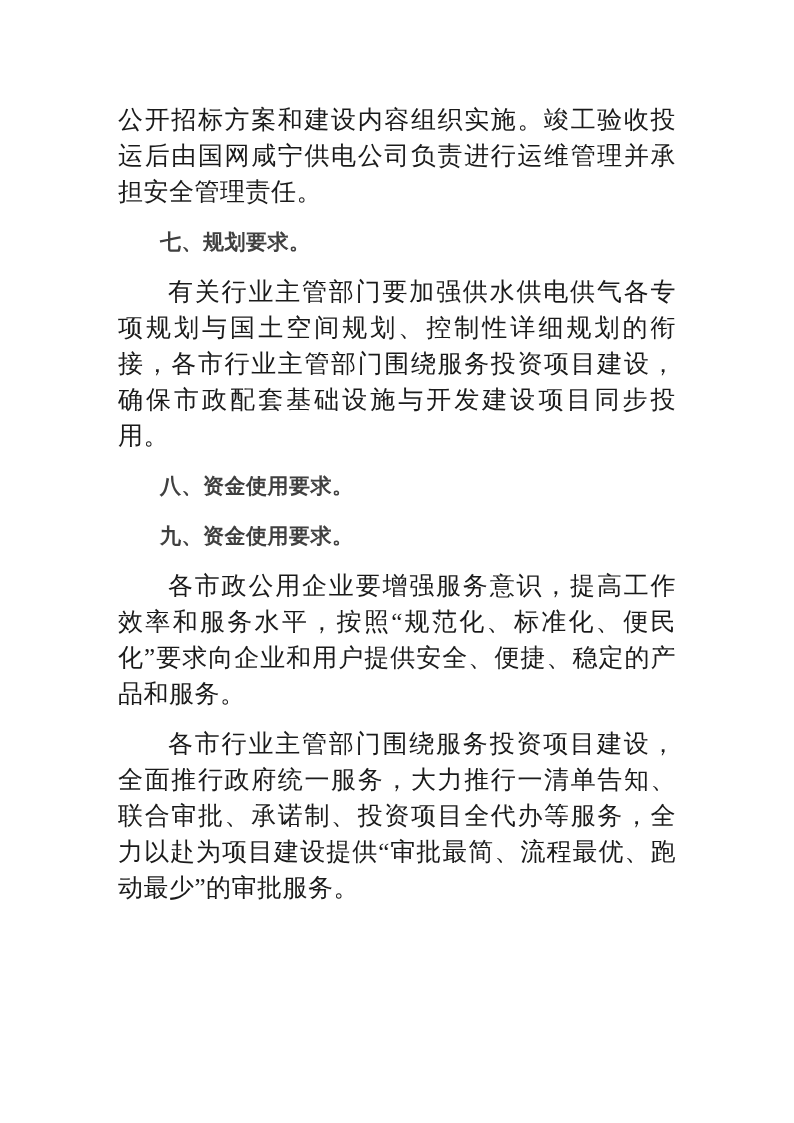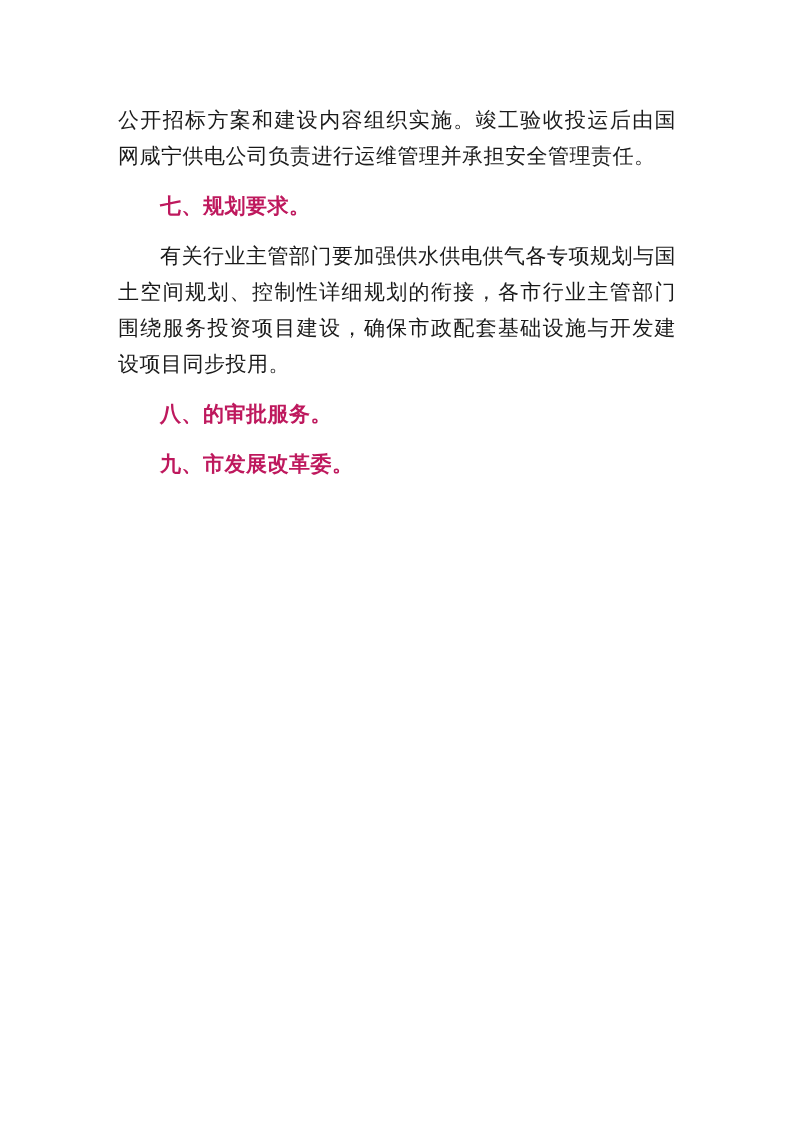--- a/index.html
+++ b/index.html
@@ -14,50 +14,52 @@
     height: 1123px;
     margin: 0 auto;
     background: #ffffff;
     padding: 102px 118px 60px 118px;
     overflow: hidden;
     font-family: "Liberation Serif", "DejaVu Serif", serif;
     color: #1a1a1a;
   }
   .para {
     margin: 0 0 14px 0;
-    font-size: 21px;
+    font-size: 25px;
     line-height: 36px;
     letter-spacing: 0.5px;
     text-align: justify;
     text-justify: inter-character;
     word-break: break-all;
   }
   .para.indent {
     text-indent: 2em;
   }
   .heading {
     margin: 0 0 14px 0;
     font-size: 21px;
     line-height: 36px;
     letter-spacing: 0.5px;
     font-weight: bold;
     font-family: "Liberation Sans", "DejaVu Sans", sans-serif;
     text-indent: 2em;
-    color: #be185d;
+    color: #404040;
   }
 </style>
 </head>
 <body>
 
 <div class="page">
   <p class="para">公开招标方案和建设内容组织实施。竣工验收投运后由国网咸宁供电公司负责进行运维管理并承担安全管理责任。</p>
 
   <h3 class="heading">七、规划要求。</h3>
 
   <p class="para indent">有关行业主管部门要加强供水供电供气各专项规划与国土空间规划、控制性详细规划的衔接，各市行业主管部门围绕服务投资项目建设，确保市政配套基础设施与开发建设项目同步投用。</p>
 
-  <h3 class="heading">八、的审批服务。</h3>
+  <h3 class="heading">八、资金使用要求。</h3>
 
 
-  <h3 class="heading">九、市发展改革委。</h3>
+  <h3 class="heading">九、资金使用要求。</h3>
 
+  <p class="para indent">各市政公用企业要增强服务意识，提高工作效率和服务水平，按照“规范化、标准化、便民化”要求向企业和用户提供安全、便捷、稳定的产品和服务。</p>
 
+  <p class="para indent">各市行业主管部门围绕服务投资项目建设，全面推行政府统一服务，大力推行一清单告知、联合审批、承诺制、投资项目全代办等服务，全力以赴为项目建设提供“审批最简、流程最优、跑动最少”的审批服务。</p>
 </div>
 
 </body></html>

